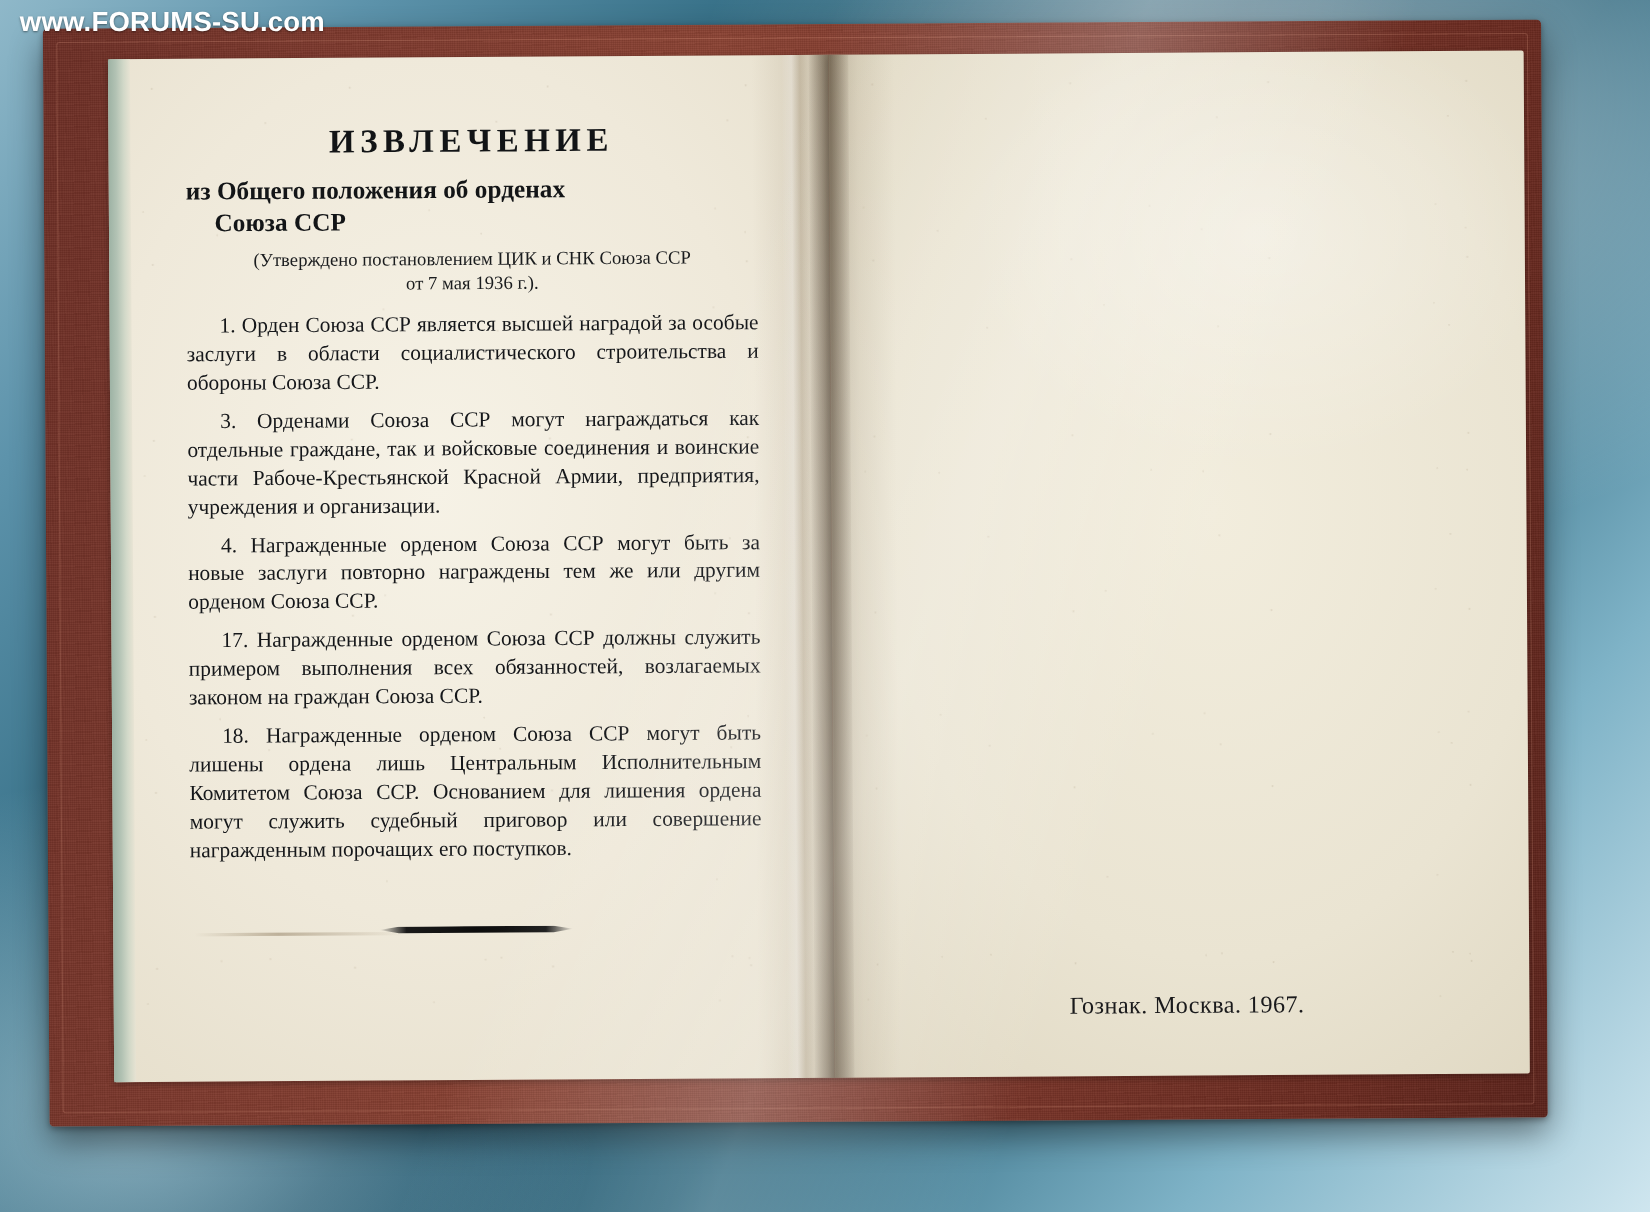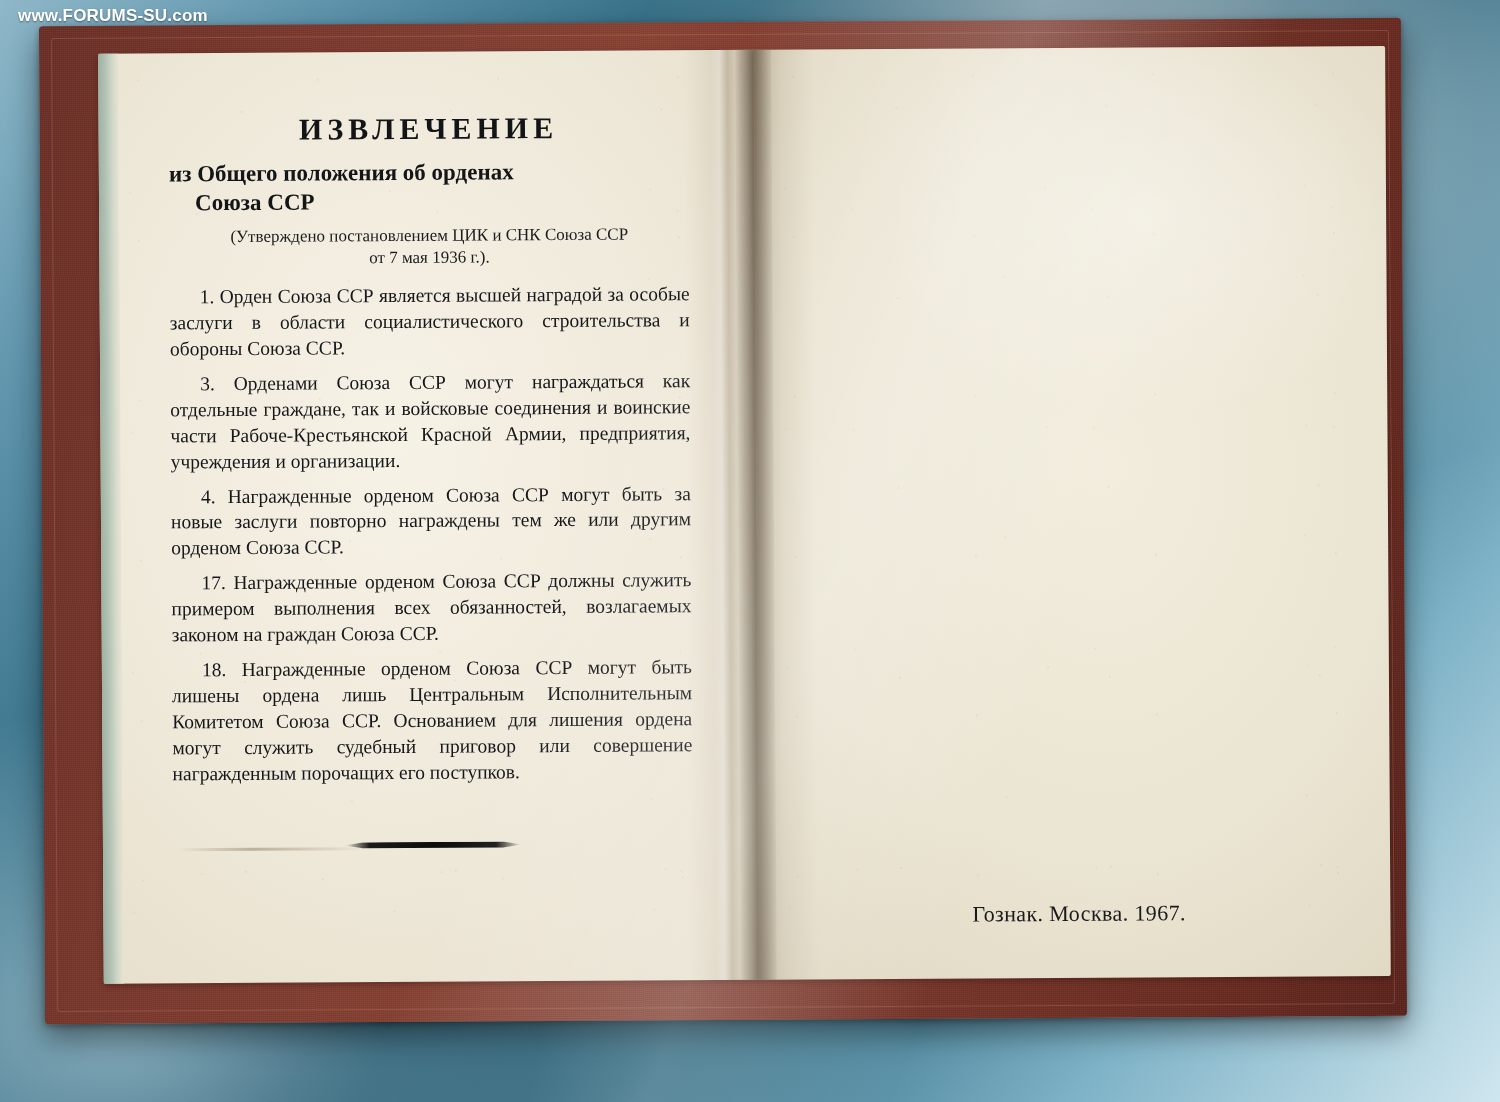--- a/index.html
+++ b/index.html
@@ -35,21 +35,21 @@
   }
 
   
   .watermark {
     position: absolute;
     left: 18px;
     top: 6px;
     z-index: 40;
     font-family: "Liberation Sans", sans-serif;
     font-weight: bold;
-    font-size: 17px;
+    font-size: 25px;
     letter-spacing: 0.2px;
     color: #ffffff;
     text-shadow: 0 1px 2px rgba(0,0,0,0.45);
     white-space: nowrap;
   }
 
   
   .booklet {
     position: absolute;
     left: 42px;

